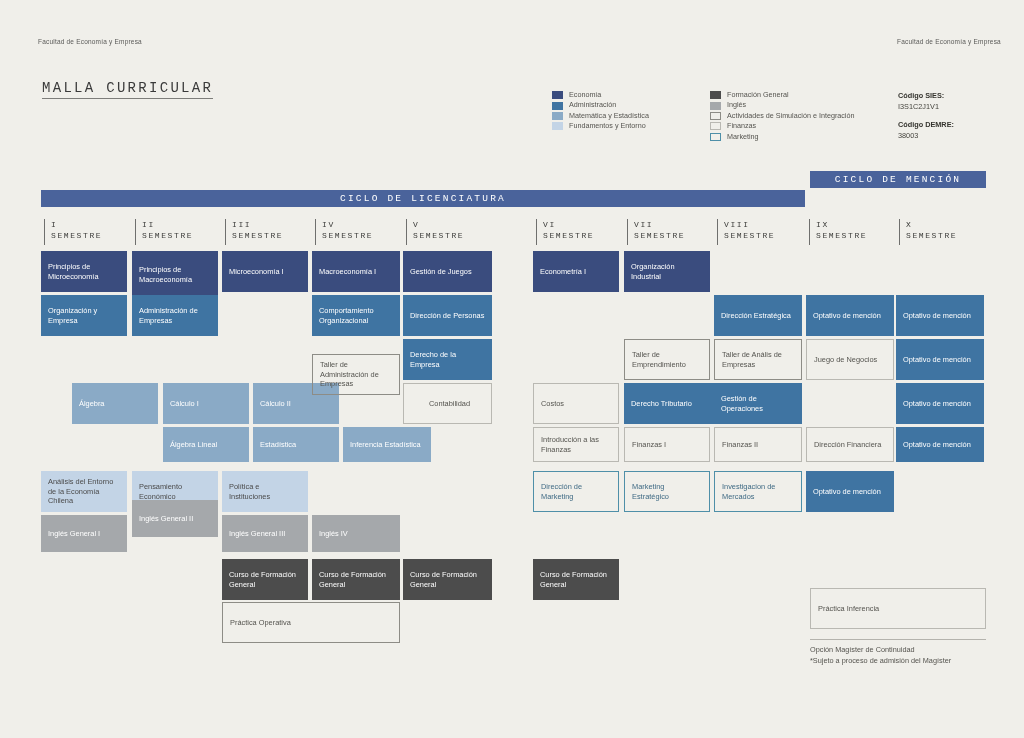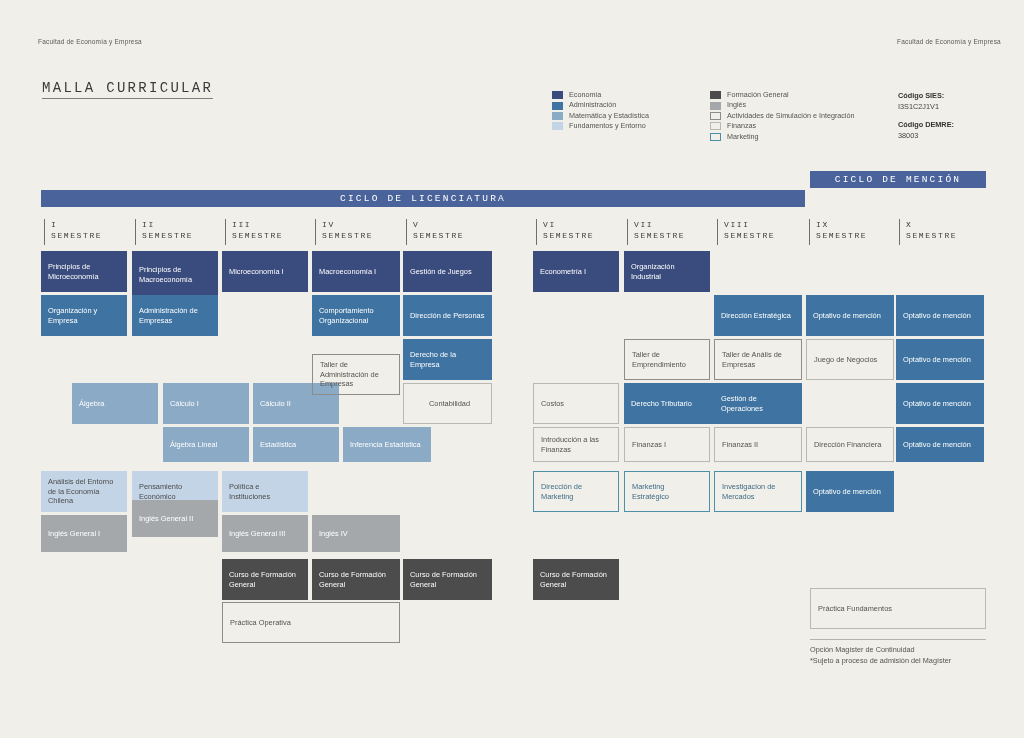--- a/index.html
+++ b/index.html
@@ -342,20 +342,20 @@
     <div class="abs box c-adm" style="left: 896px; top: 427px; width: 88px; height: 35px;">
       <span>Optativo de mención</span>
     </div>
   </div>
 
 <div class="abs box c-sim" style="left:222px;top:602px;width:178px;height:41px;">
   <span>Práctica Operativa</span>
 </div>
 
 <div class="abs box c-fin" style="left:810px;top:588px;width:176px;height:41px;">
-  <span>Práctica Fundamentos</span>
+  <span>Práctica Inferencia</span>
 </div>
 
 <div class="abs note-rule" style="left:810px;top:639px;width:176px;"></div>
 <div class="abs note" style="left:810px;top:645px;width:190px;">
   <div>Opción Magíster de Continuidad</div>
   <div>*Sujeto a proceso de admisión del Magíster</div>
 </div>
 
 </body></html>

